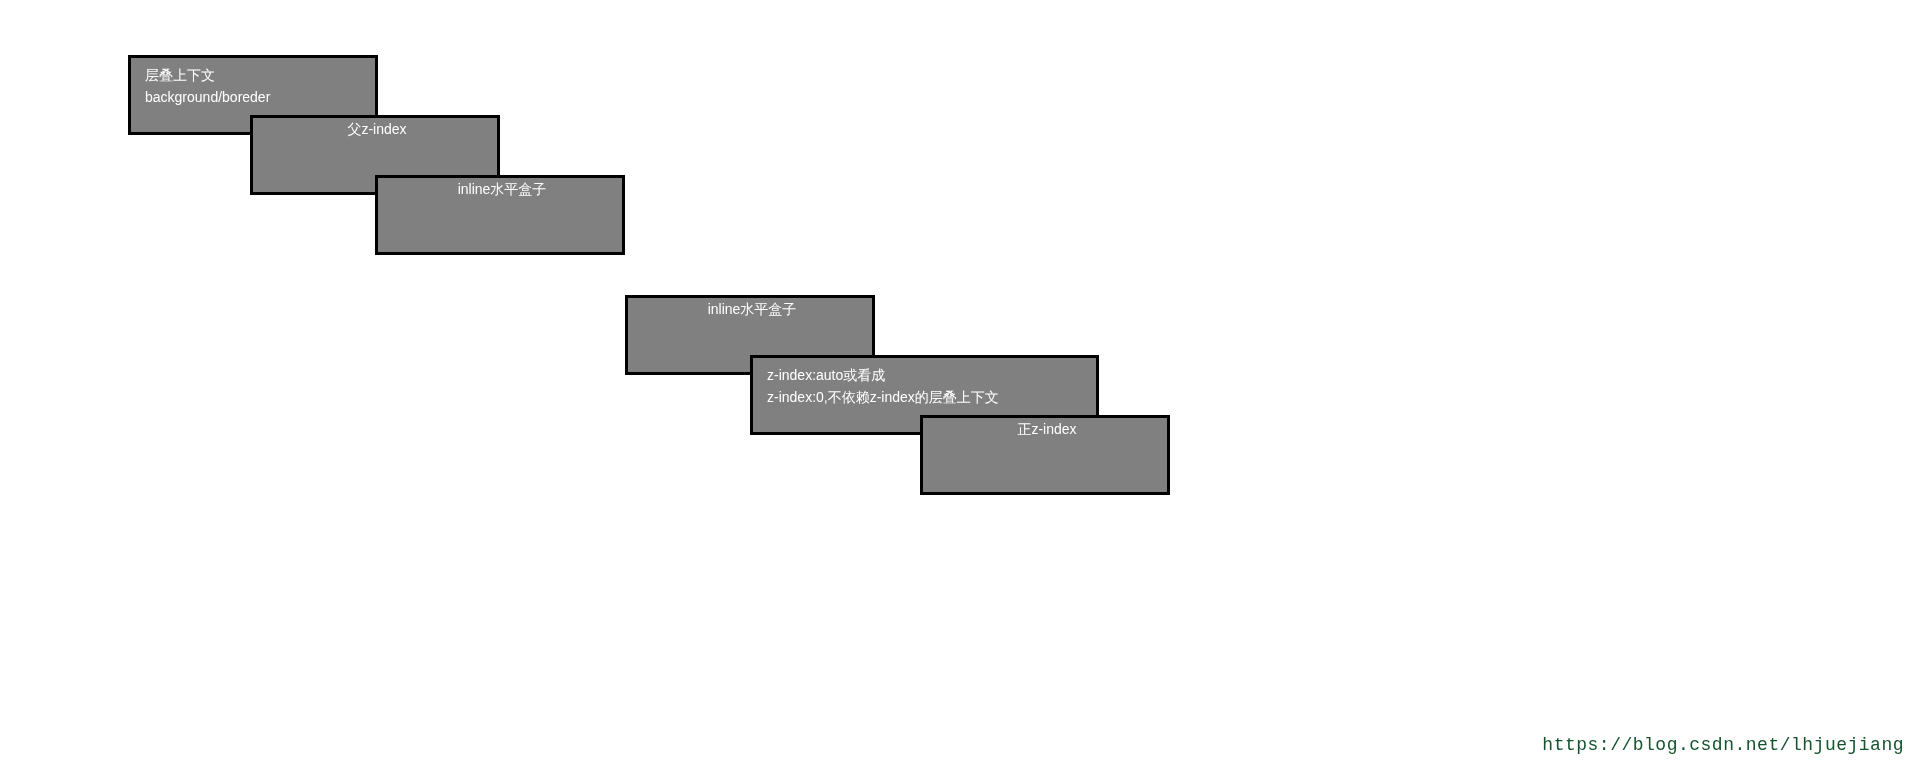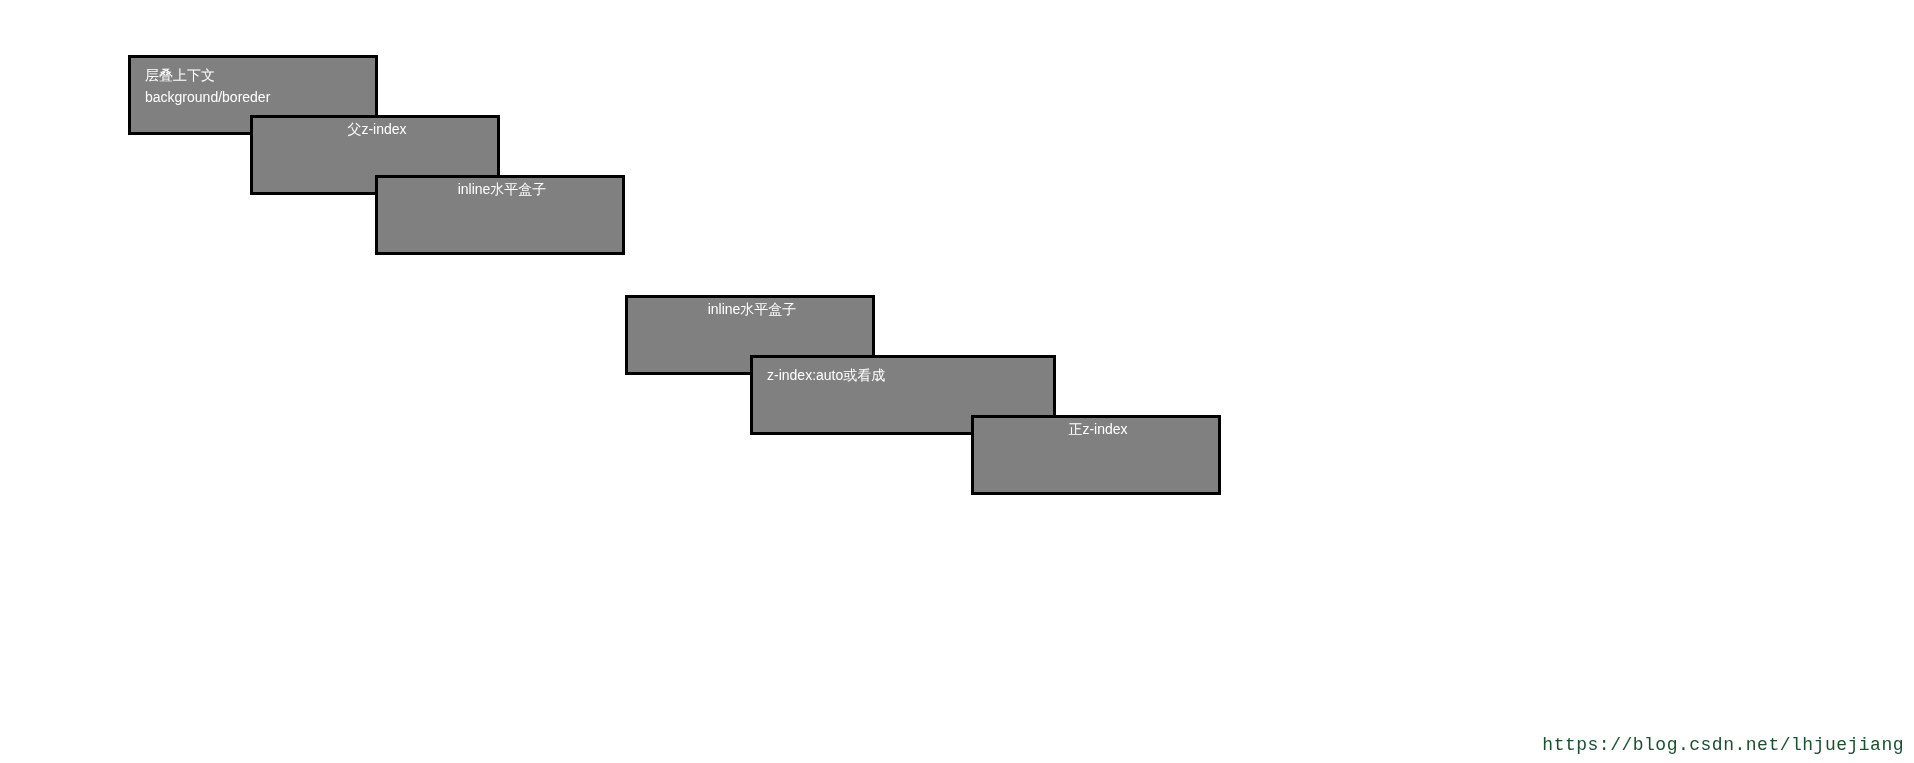--- a/index.html
+++ b/index.html
@@ -62,23 +62,24 @@
 
   <div class="layer-box center-text" style="left:375px; top:175px;">
     <div>inline水平盒子</div>
   </div>
 
 
   <div class="layer-box center-text" style="left:625px; top:295px;">
     <div>inline水平盒子</div>
   </div>
 
-  <div class="layer-box left-text" style="left:750px; top:355px; width:306px;">
+  <div class="layer-box left-text" style="left:750px; top:355px; width:349px;">
     <div>z-index:auto或看成</div>
+    <div style="white-space:nowrap;">z-index:0,不依赖z-index的层叠上下文</div>
   </div>
 
-  <div class="layer-box center-text" style="left:971px; top:415px;">
+  <div class="layer-box center-text" style="left:920px; top:415px;">
     <div>正z-index</div>
   </div>
 
   <div class="watermark">https://blog.csdn.net/lhjuejiang</div>
 
 </div>
 
 </body></html>

